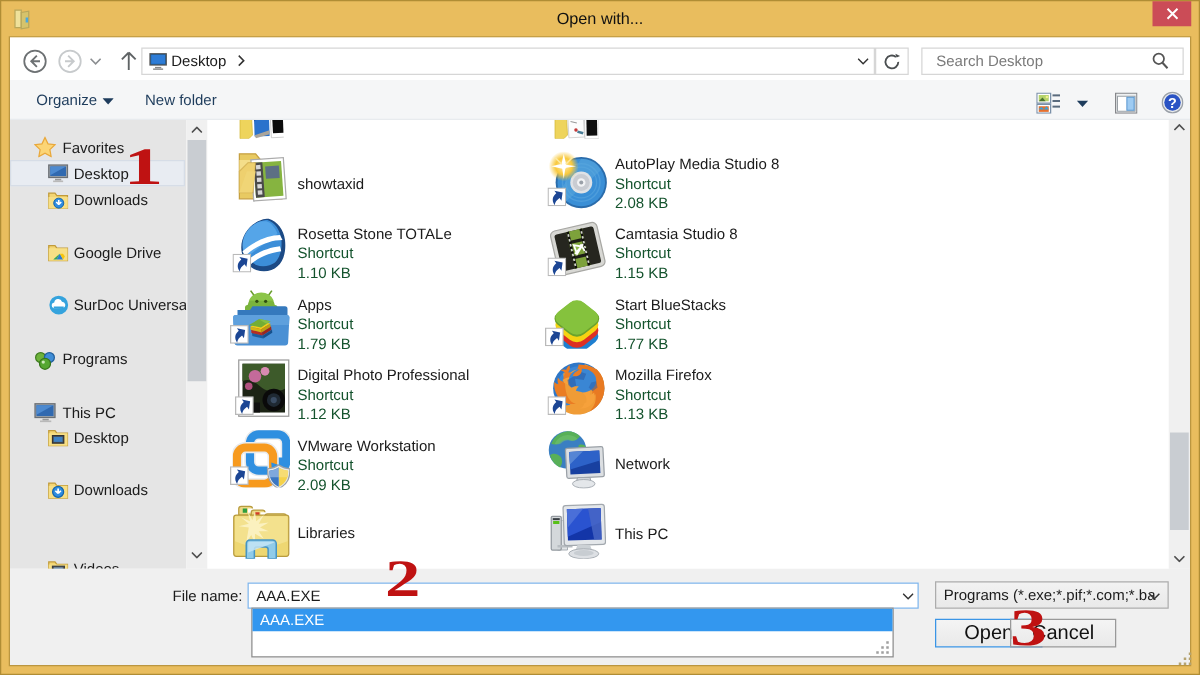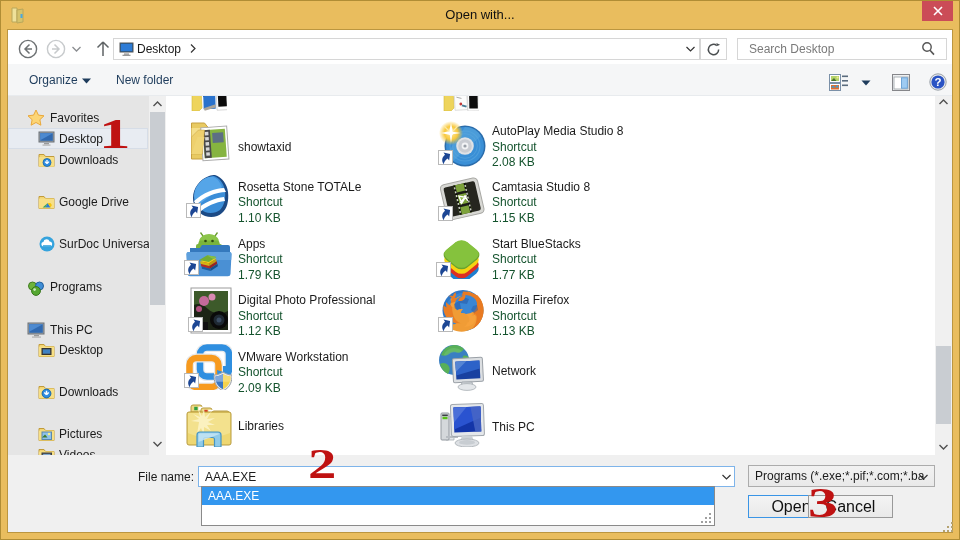--- a/index.html
+++ b/index.html
@@ -177,30 +177,20 @@
     </div>
  <div class="srow" style="top:286px">
       <svg class="ic" style="left:30px" width="17" height="16" viewBox="0 0 17 16">
         <path d="M1 2.5h5l1.5 2H16v10H1z" fill="#f3d572" stroke="#c19b3a"></path>
         <path d="M1 4.5h15v10H1z" fill="#f7df85"></path>
         <circle cx="8.5" cy="9.5" r="4.4" fill="#2f8de0" stroke="#1565ab"></circle>
         <path d="M8.5 6.8v4M8.5 10.8l-2.2-2.2M8.5 10.8l2.2-2.2" stroke="#fff" stroke-width="1.4" fill="none"></path>
       </svg>
       <div class="tx" style="left:51px;top:3px">Downloads</div>
     </div>
- <div class="srow" style="top:328px">
-      <svg class="ic" style="left:30px" width="17" height="16" viewBox="0 0 17 16">
-        <path d="M1 2.5h5l1.5 2H16v10H1z" fill="#f3d572" stroke="#c19b3a"></path>
-        <path d="M1 4.5h15v10H1z" fill="#f7df85"></path>
-        <rect x="4" y="6" width="9.5" height="7.5" fill="#8fc2ea" stroke="#5a88ad"></rect>
-        <path d="M4 11.5l3-3 2.5 3z" fill="#3d7a2e"></path>
-        <circle cx="11" cy="8" r="1.2" fill="#f5f08a"></circle>
-      </svg>
-      <div class="tx" style="left:51px;top:3px">Pictures</div>
-    </div>
  <div class="srow" style="top:349px">
       <svg class="ic" style="left:30px" width="17" height="16" viewBox="0 0 17 16">
         <path d="M1 2.5h5l1.5 2H16v10H1z" fill="#f3d572" stroke="#c19b3a"></path>
         <path d="M1 4.5h15v10H1z" fill="#f7df85"></path>
         <rect x="4" y="6" width="9.5" height="7.5" fill="#5a5f66" stroke="#3a3e43"></rect>
         <rect x="5.2" y="7" width="7" height="5.5" fill="#7fa8d0"></rect>
       </svg>
       <div class="tx" style="left:51px;top:3px">Videos</div>
     </div>
 </div>

